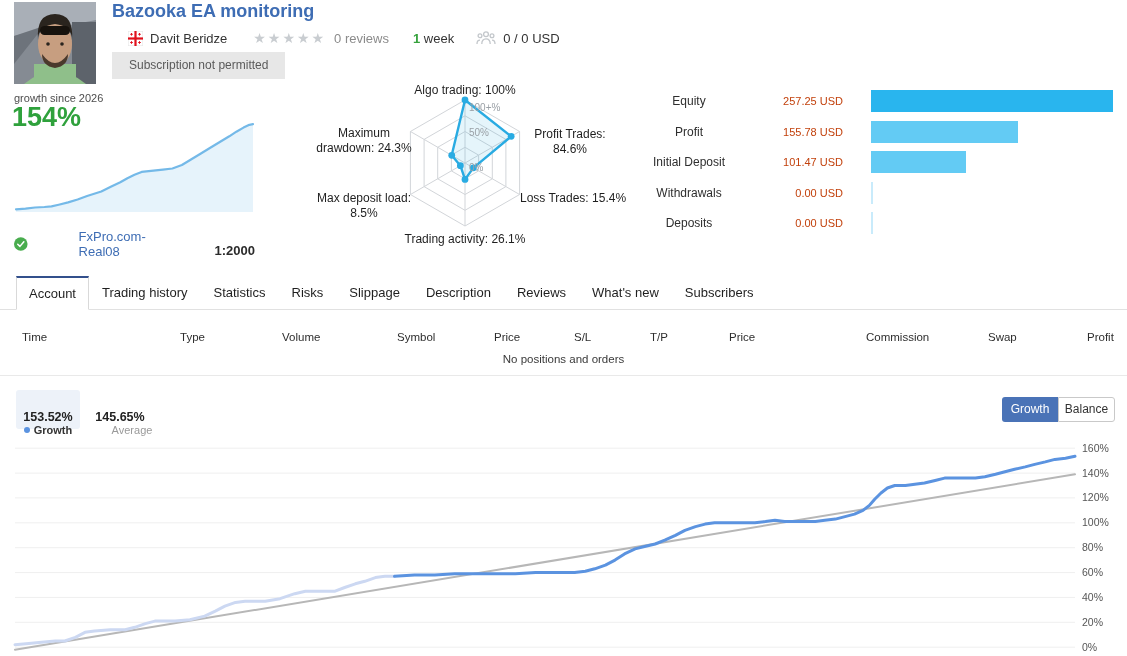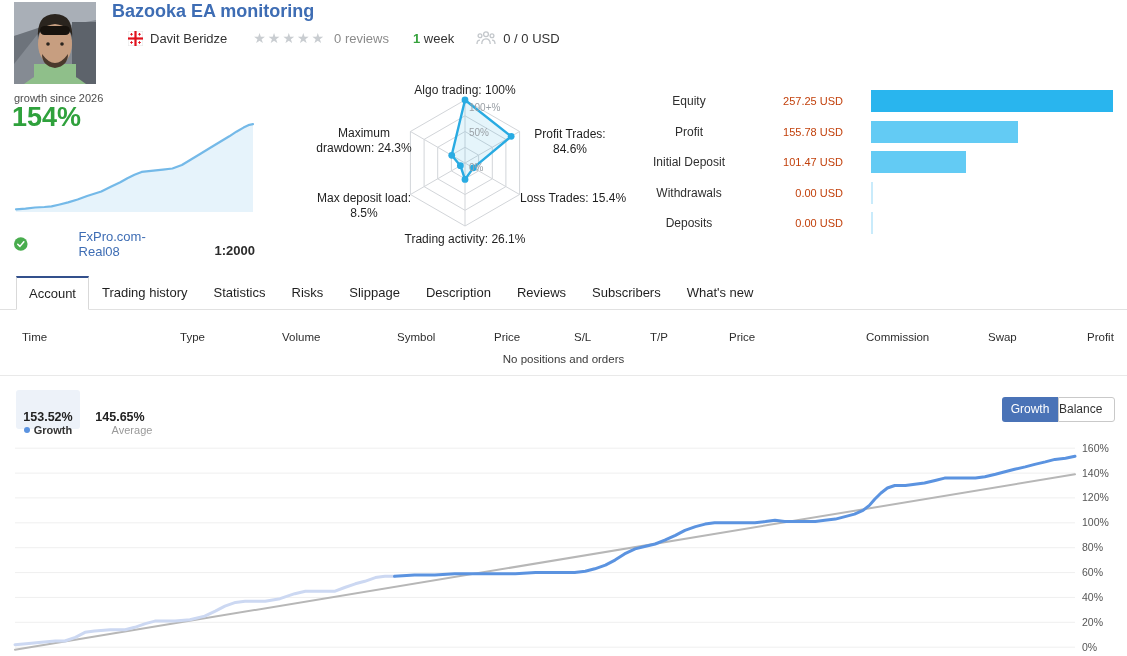--- a/index.html
+++ b/index.html
@@ -54,21 +54,21 @@
   #legend-growth{left:16px;background:#edf2f9;}
   #legend-average{left:88px;}
   .legend-val{font-size:12.5px;font-weight:bold;color:#222;margin-top:20px;}
   .legend-sub{font-size:11px;display:flex;align-items:center;justify-content:center;gap:4px;}
   .dot{width:6px;height:6px;border-radius:50%;display:inline-block;}
   #legend-growth .legend-sub{color:#333;font-weight:bold;}
   #legend-average .legend-sub{color:#9a9a9a;gap:24px;}
   
   #btn-growth{left:1002px;top:397px;width:56px;height:25px;line-height:25px;text-align:center;
               background:#4a73b7;color:#fff;font-size:12px;border-radius:3px 0 0 3px;cursor:pointer;}
-  #btn-balance{left:1058px;top:397px;width:55px;height:23px;line-height:23px;
+  #btn-balance{left:1058px;top:397px;width:55px;height:23px;line-height:23px;text-align:center;
                background:#fff;color:#333;font-size:12px;border:1px solid #c9c9c9;
                border-radius:0 3px 3px 0;cursor:pointer;}
   #main-chart-wrap{left:0;top:440px;width:1127px;height:216px;}
   svg text{font-family:"Liberation Sans","DejaVu Sans",sans-serif;}
 </style>
 </head>
 <body>
 
 <div id="page">
 
@@ -113,20 +113,21 @@
         <path d="M5.8 14 Q5.8 8.8 10 8.8 Q14.2 8.8 14.2 14"></path>
         <circle cx="4" cy="5.8" r="1.9"></circle>
         <path d="M1 14 Q1 10.2 4 10.2"></path>
         <circle cx="16" cy="5.8" r="1.9"></circle>
         <path d="M19 14 Q19 10.2 16 10.2"></path>
       </svg>
     </span>
     <span id="price">0 / 0 USD</span>
   </div>
 
+  <div id="sub-btn" class="abs">Subscription not permitted</div>
 
   <div id="growth-caption" class="abs">growth since 2026</div>
   <div id="growth-value" class="abs">154%</div>
   <div id="spark-wrap" class="abs">
     <svg id="spark" width="241" height="95">
         <polygon points="2.0,90.3 11.5,89.7 21.0,88.5 30.4,88.0 37.5,87.4 44.7,85.7 54.1,83.4 63.6,80.5 73.1,77.0 80.2,74.8 87.3,72.5 96.8,67.8 106.3,63.3 113.4,59.2 120.5,55.8 127.6,52.9 137.1,51.8 148.9,50.6 158.4,49.5 167.9,46.0 177.4,40.3 186.9,34.5 196.3,28.8 205.8,23.0 215.3,17.3 222.4,12.7 229.5,8.6 235.4,5.8 239.0,5.2 239.0,93 2.0,93" fill="#ddeffa" opacity="0.75"></polygon>
         <polyline points="2.0,90.3 11.5,89.7 21.0,88.5 30.4,88.0 37.5,87.4 44.7,85.7 54.1,83.4 63.6,80.5 73.1,77.0 80.2,74.8 87.3,72.5 96.8,67.8 106.3,63.3 113.4,59.2 120.5,55.8 127.6,52.9 137.1,51.8 148.9,50.6 158.4,49.5 167.9,46.0 177.4,40.3 186.9,34.5 196.3,28.8 205.8,23.0 215.3,17.3 222.4,12.7 229.5,8.6 235.4,5.8 239.0,5.2" fill="none" stroke="#74b9e8" stroke-width="2.2" stroke-linejoin="round" stroke-linecap="round"></polyline>
       </svg>
   </div>
   <div id="server-row" class="abs">
@@ -198,22 +199,22 @@
     </div>
 
   <div id="tab-bar" class="abs">
       <div class="tab active">Account</div>
       <div class="tab">Trading history</div>
       <div class="tab">Statistics</div>
       <div class="tab">Risks</div>
       <div class="tab">Slippage</div>
       <div class="tab">Description</div>
       <div class="tab">Reviews</div>
+      <div class="tab">What's new</div>
       <div class="tab">Subscribers</div>
-      <div class="tab">What's new</div>
     </div>
 
   <div id="table-head">
       <div class="th" style="left: 22px;">Time</div>
       <div class="th" style="left: 180px;">Type</div>
       <div class="th" style="left: 282px;">Volume</div>
       <div class="th" style="left: 397px;">Symbol</div>
       <div class="th" style="left: 494px;">Price</div>
       <div class="th" style="left: 574px;">S/L</div>
       <div class="th" style="left: 650px;">T/P</div>

